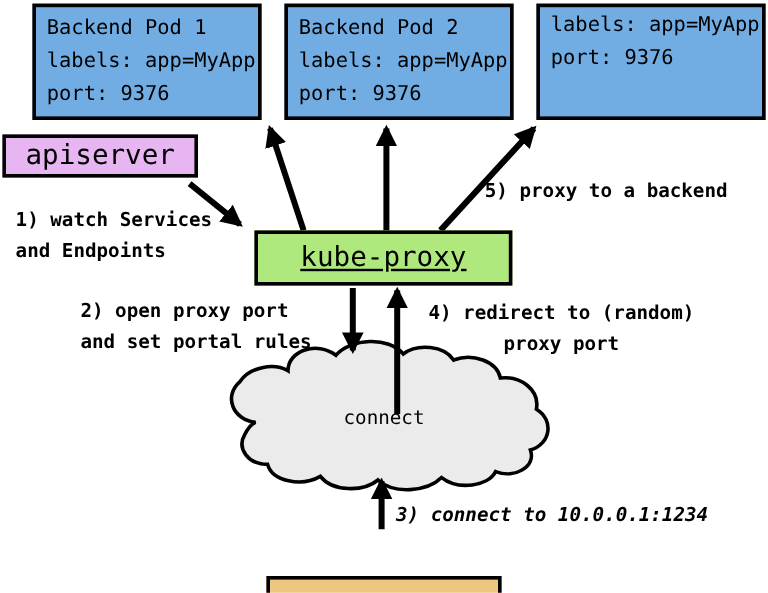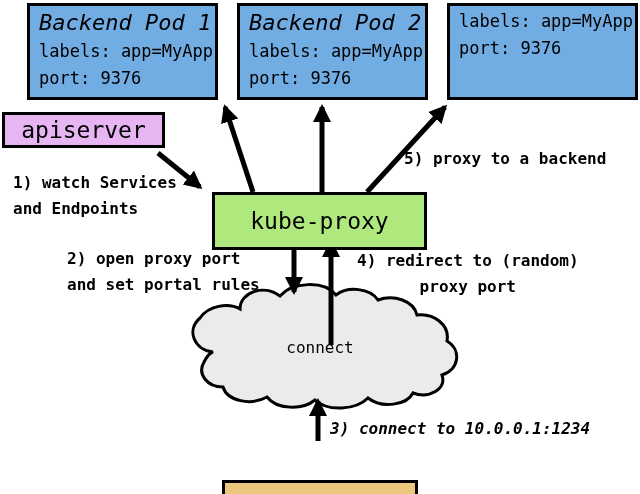--- a/index.html
+++ b/index.html
@@ -11,27 +11,27 @@
     --border:#000000;
   }
   html,body{margin:0;padding:0;}
   body{
     width:640px;height:494px;position:relative;background:#ffffff;
     font-family:"DejaVu Sans Mono",monospace;color:#000;overflow:hidden;
   }
   .layer{position:absolute;left:0;top:0;width:640px;height:494px;}
   .box{position:absolute;border:3px solid var(--border);box-sizing:border-box;}
   .pod{background:var(--pod-fill);width:191px;height:97px;top:3px;padding:2px 0 0 9px;}
-  .pod-title{font-size:22px;line-height:30px;white-space:nowrap;font-style:italic;}
+  .pod-title{font-size:17px;line-height:30px;white-space:nowrap;}
   .pod-line{font-size:17px;line-height:27px;white-space:nowrap;}
   .pod1{left:27px;} .pod2{left:237px;} .pod3{left:447px;}
   .apiserver{background:var(--apiserver-fill);left:2px;top:112px;width:163px;height:36px;
     font-size:23px;display:flex;align-items:center;justify-content:center;}
-  .kube-proxy{background:var(--kube-proxy-fill);left:212px;top:192px;width:215px;height:58px;
-    font-size:23px;display:flex;align-items:center;justify-content:center;}
+  .kube-proxy{background:var(--kube-proxy-fill);left:212px;top:192px;width:215px;height:46px;
+    font-size:23px;display:flex;align-items:center;justify-content:center;text-decoration:underline;}
   .client{background:var(--client-fill);left:222px;top:441px;width:196px;height:64px;
     font-size:25px;display:flex;align-items:center;justify-content:center;margin-top:39px;}
   .iptables-label{position:absolute;left:245px;top:338px;width:150px;text-align:center;
     font-size:16px;}
   .note{position:absolute;font-size:16px;font-weight:bold;line-height:26px;
     white-space:pre-line;}
   .note1{left:13px;top:170px;}
   .note2{left:67px;top:246px;}
   .note3{left:330px;top:416px;font-style:italic;}
   .note4{left:357px;top:248px;text-align:center;}

